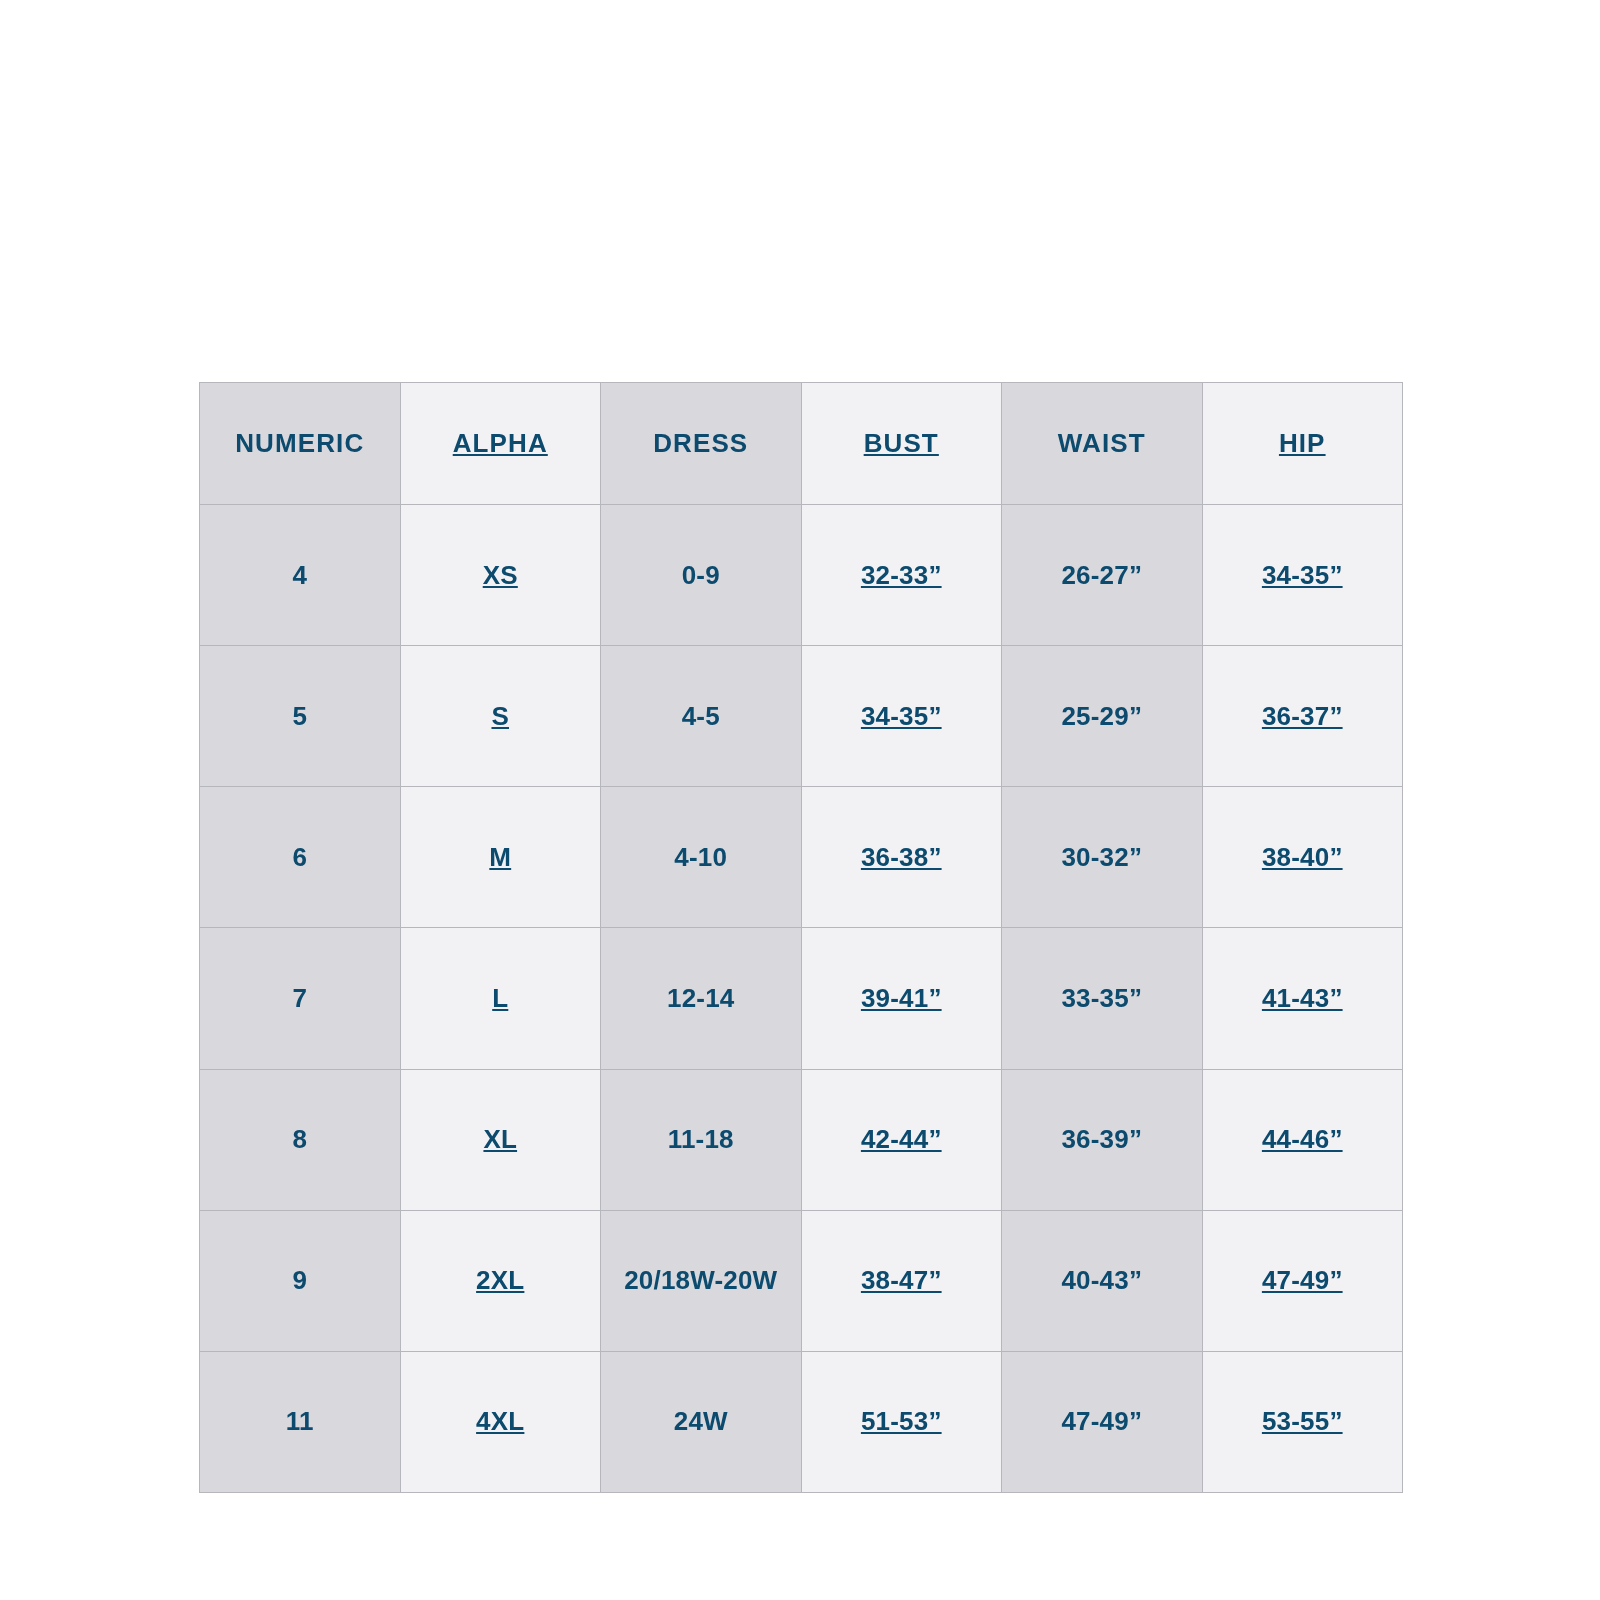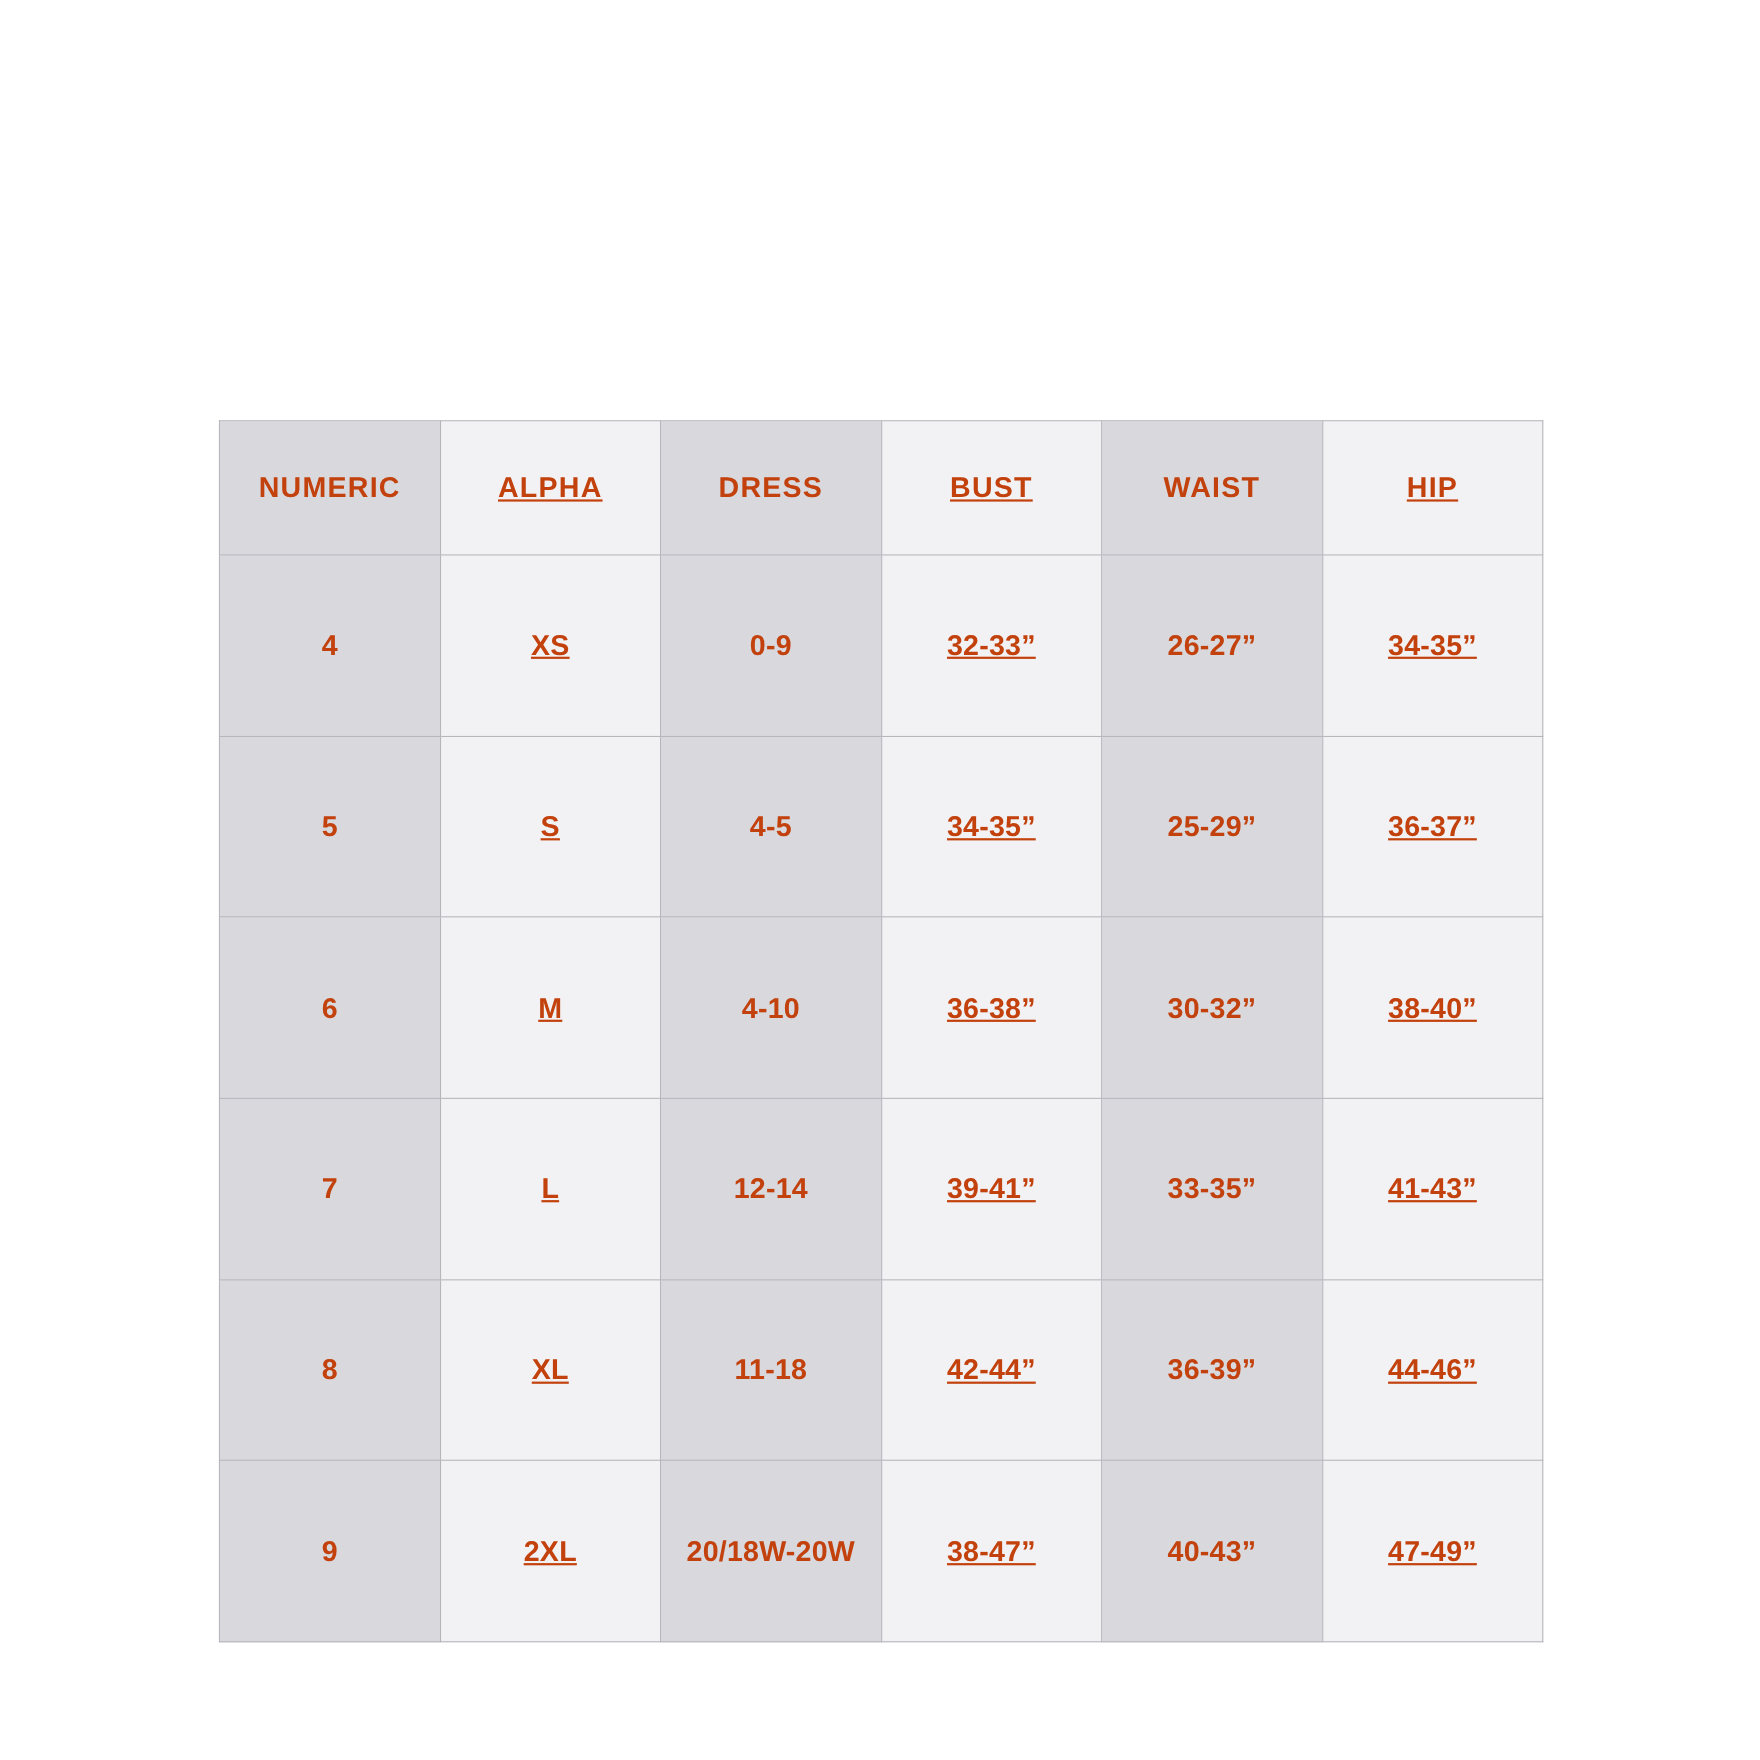--- a/index.html
+++ b/index.html
@@ -32,21 +32,21 @@
   }
 
   table.size-chart col { width: 16.6666%; }
 
   table.size-chart th,
   table.size-chart td {
     border: 1px solid #b6b6bd;
     text-align: center;
     vertical-align: middle;
     padding: 12px;
-    color: #c2410c;
+    color: #0c4a6e;
   }
 
   
   table.size-chart thead tr { height: 122px; }
   table.size-chart th {
     font-size: 26px;
     font-weight: 700;
     letter-spacing: 1.1px;
     text-transform: uppercase;
   }
@@ -128,15 +128,23 @@
           <td class="col-shade-light">44-46”</td>
         </tr>
         <tr>
           <td class="col-shade-dark">9</td>
           <td class="col-shade-light">2XL</td>
           <td class="col-shade-dark">20/18W-20W</td>
           <td class="col-shade-light">38-47”</td>
           <td class="col-shade-dark">40-43”</td>
           <td class="col-shade-light">47-49”</td>
         </tr>
+        <tr>
+          <td class="col-shade-dark">11</td>
+          <td class="col-shade-light">4XL</td>
+          <td class="col-shade-dark">24W</td>
+          <td class="col-shade-light">51-53”</td>
+          <td class="col-shade-dark">47-49”</td>
+          <td class="col-shade-light">53-55”</td>
+        </tr>
       </tbody>
   </table>
 </div>
 
 </body></html>

